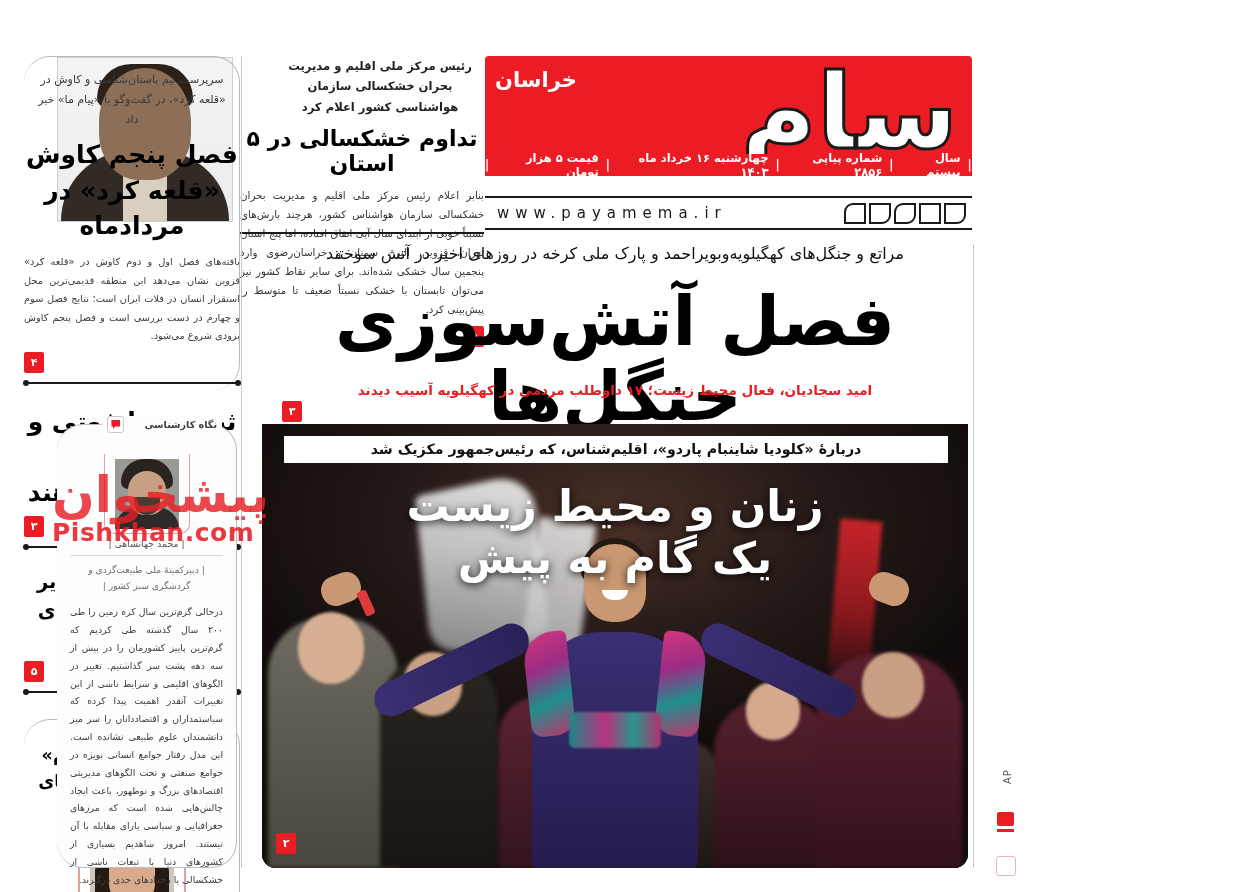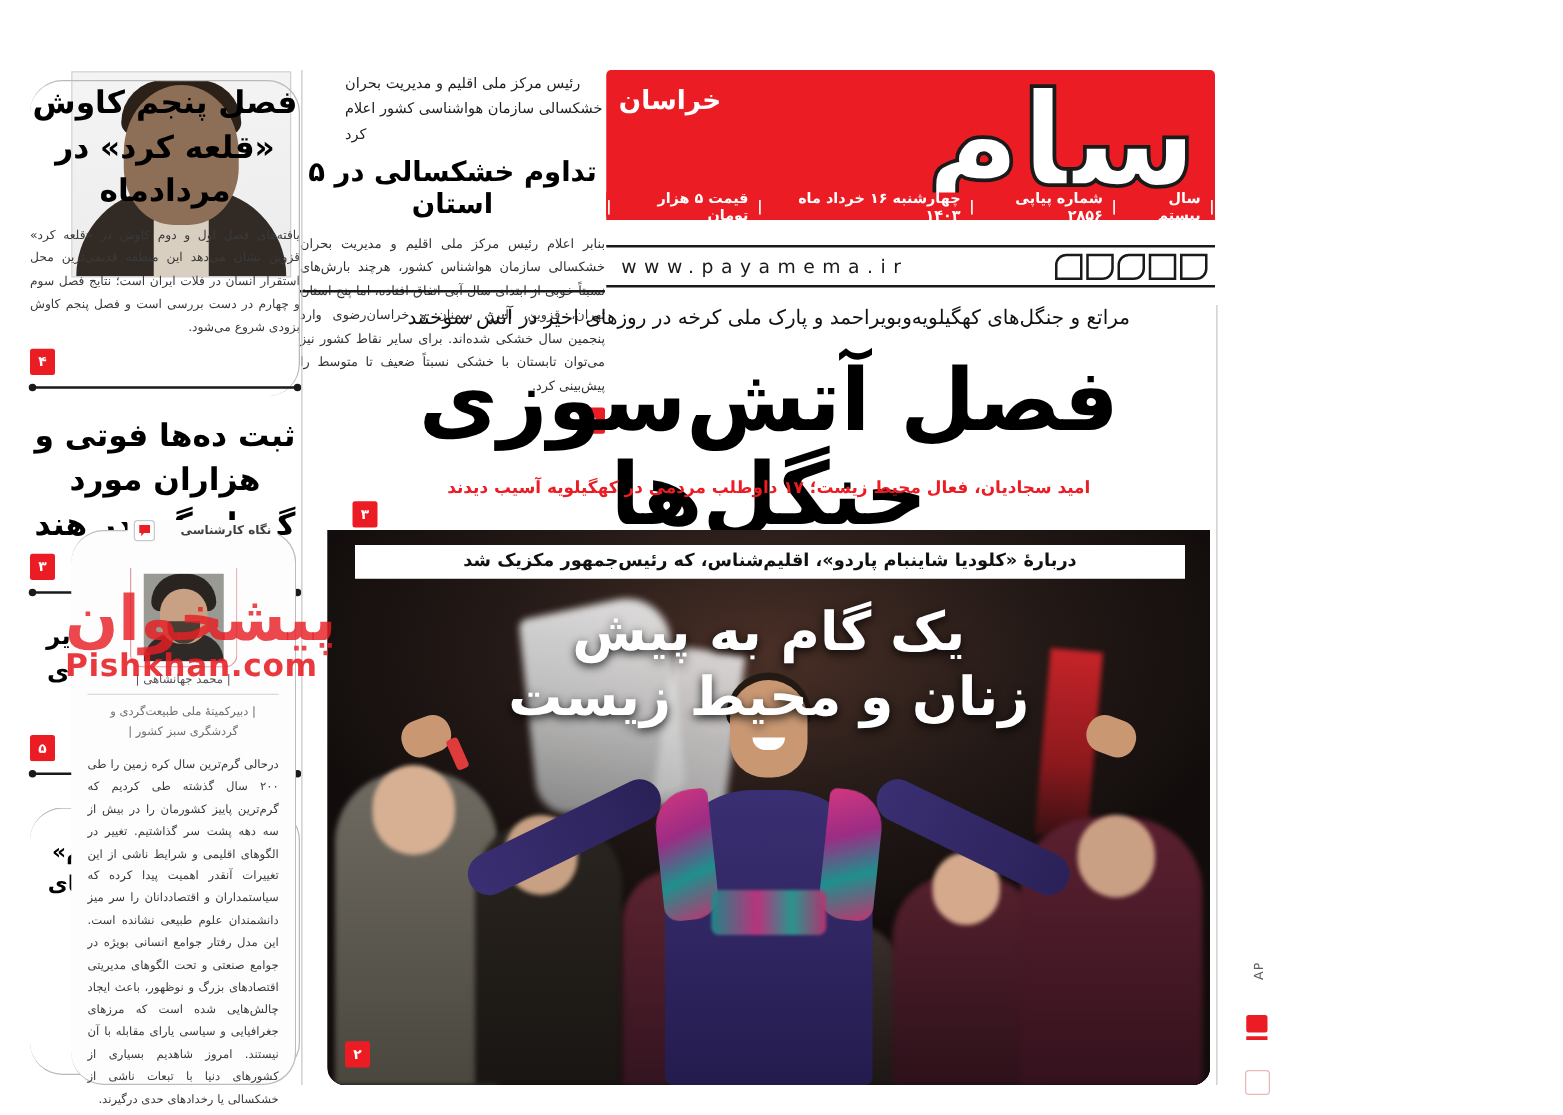--- a/index.html
+++ b/index.html
@@ -89,22 +89,22 @@
 
   
   .top-story {
     position: absolute;
     right: 766px; top: 56px;
     width: 244px;
     text-align: justify;
   }
   .ts-kicker {
     font-size: 11.6px; line-height: 1.75;
-    color: #222; text-align: left;
-    font-weight: 400;
+    color: #222; text-align: center;
+    font-weight: 700;
     margin-left: 36px;
   }
   .ts-head {
     margin-top: 9px;
     font-size: 22px; font-weight: 700;
     color: #000; text-align: center;
     letter-spacing: -0.6px;
   }
   .ts-body {
     margin-top: 10px;
@@ -557,20 +557,21 @@
     <div class="tp-suit"></div>
     <div class="tp-shirt"></div>
     <div class="tp-hair"></div>
     <div class="tp-face"></div>
   </div>
 
   <div class="sidebar">
 
     <div class="sb-card">
       <div class="rounded-frame"></div>
+      <div class="sb-kicker">سرپرست تیم باستان‌شناسی و کاوش در «قلعه کرد»، در گفت‌وگو با «پیام ما» خبر داد</div>
       <div class="sb-head">فصل پنجم کاوش «قلعه کرد» در مردادماه</div>
       <div class="sb-body">یافته‌های فصل اول و دوم کاوش در «قلعه کرد» قزوین نشان می‌دهد این منطقه قدیمی‌ترین محل استقرار انسان در فلات ایران است؛ نتایج فصل سوم و چهارم در دست بررسی است و فصل پنجم کاوش بزودی شروع می‌شود.</div>
       <div style="overflow:hidden;">
         <span class="pg-badge pg-left">۴</span>
       </div>
       <div class="hr-dot"></div>
     </div>
 
     <div class="sb-card">
       <div class="sb-head" style="margin-top:14px;">ثبت ده‌ها فوتی و هزاران مورد گرمازدگی در هند</div>
@@ -639,22 +640,22 @@
       <div class="w-lapel-l"></div>
       <div class="w-lapel-r"></div>
       <div class="w-emb"></div>
       <div class="w-hair"></div>
       <div class="w-head"></div>
       <div class="w-smile"></div>
     </div>
 
     <div class="mp-caption">دربارهٔ «کلودیا شاینبام پاردو»، اقلیم‌شناس، که رئیس‌جمهور مکزیک شد</div>
     <div class="mp-head">
+      <div>زنان و محیط زیست</div>
       <div>یک گام به پیش</div>
-      <div>زنان و محیط زیست</div>
     </div>
     <div class="mp-pg">
       <span class="pg-badge">۲</span>
     </div>
   </div>
 
   <div class="credit-badge">
     <div class="b1"></div>
     <div class="b2"></div>
   </div>

